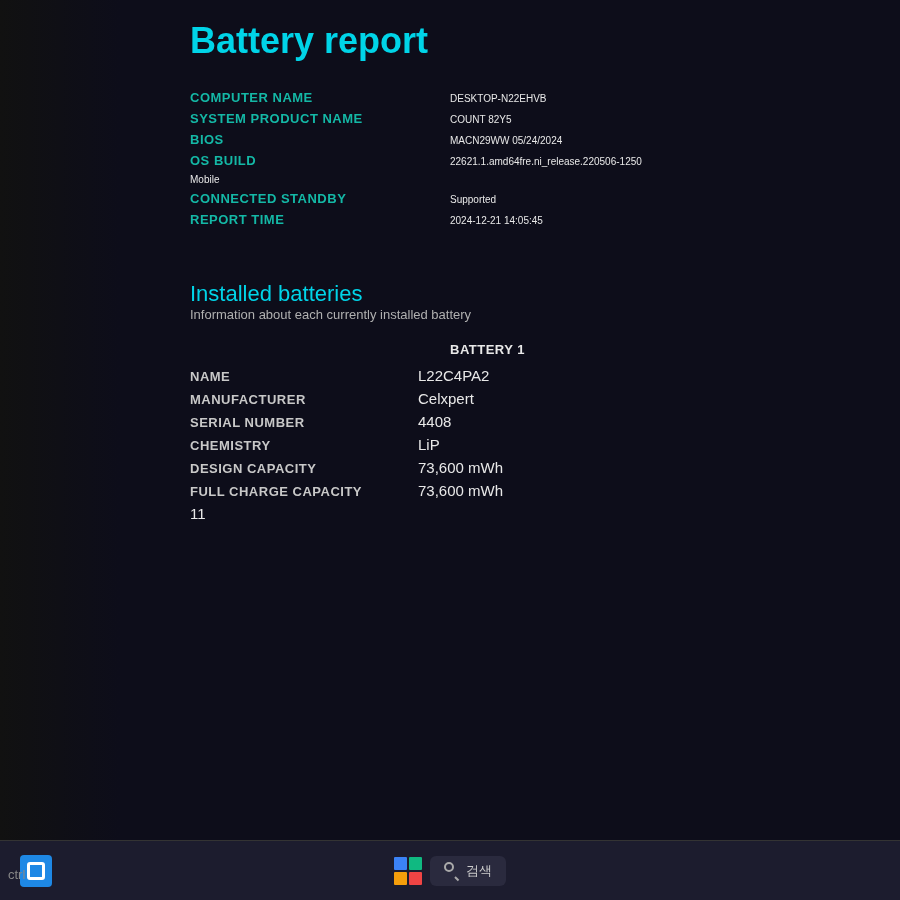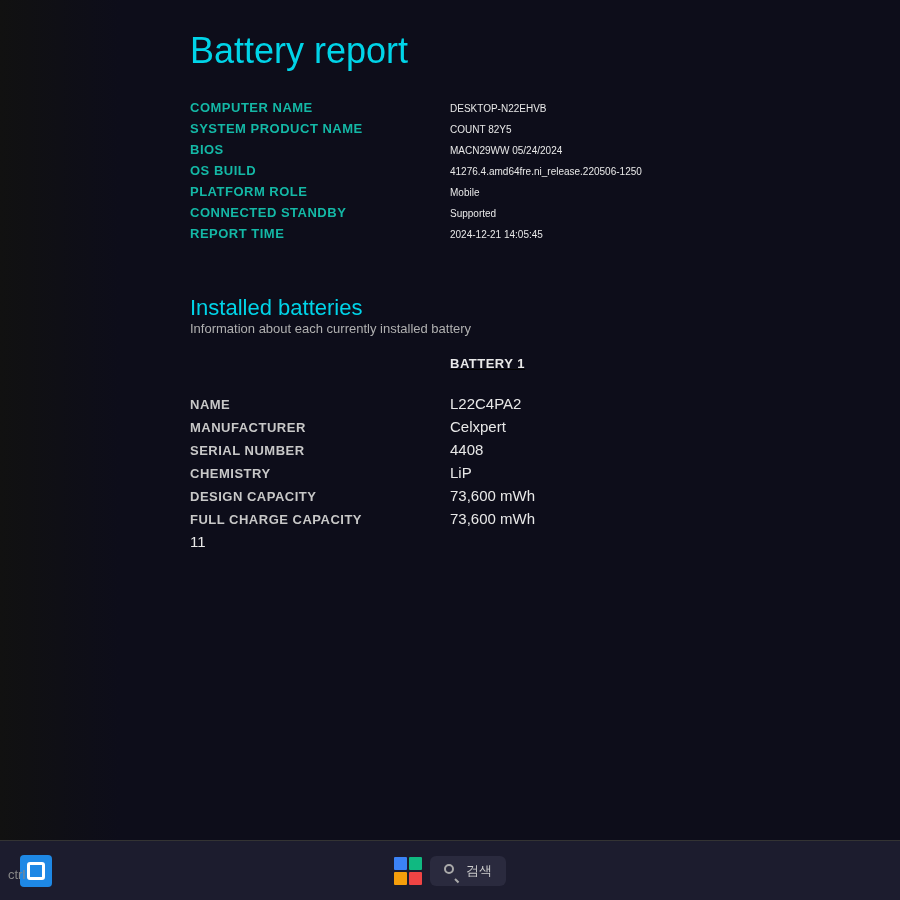--- a/index.html
+++ b/index.html
@@ -38,23 +38,22 @@
       right: 0;
       bottom: 60px;
       background: #0d0d1a;
       padding: 20px 40px 20px 60px;
       overflow: hidden;
     }
 
     .page-title {
       color: #00d4e8;
       font-size: 36px;
-      font-weight: 400;
+      font-weight: 700;
       margin-bottom: 28px;
-      margin-top: 10px;
       font-family: 'Segoe UI', Arial, sans-serif;
     }
 
     .info-table {
       width: 100%;
       margin-bottom: 30px;
     }
 
     .info-row {
       display: flex;
@@ -91,22 +90,21 @@
       font-size: 13px;
       margin-bottom: 20px;
     }
 
     .battery-table {
       width: 100%;
     }
 
     .battery-header-row {
       display: flex;
-      margin-bottom: 24px;
-      text-decoration: underline;
+      margin-bottom: 10px;
     }
 
     .battery-header-spacer {
       width: 260px;
       flex-shrink: 0;
     }
 
     .battery-header-label {
       color: #e8e8e8;
       font-size: 13px;
@@ -120,21 +118,21 @@
       margin-bottom: 6px;
       align-items: baseline;
     }
 
     .battery-label {
       color: #c8c8c8;
       font-size: 13px;
       font-weight: 700;
       text-transform: uppercase;
       letter-spacing: 0.5px;
-      width: 260px;
+      width: 228px;
       flex-shrink: 0;
     }
 
     .battery-value {
       color: #e8e8e8;
       font-size: 15px;
       font-weight: 400;
     }
 
     
@@ -186,21 +184,21 @@
       gap: 2px;
     }
 
     .win-logo-quad {
       border-radius: 1px;
     }
 
     
     .search-area {
       display: flex;
-      align-items: flex-end;
+      align-items: flex-start;
       gap: 6px;
       background: #2a2a3e;
       border-radius: 6px;
       padding: 6px 14px;
     }
 
     .search-text {
       color: #ccc;
       font-size: 13px;
     }
@@ -247,24 +245,23 @@
         <div class="info-row">
       <span class="info-label">SYSTEM PRODUCT NAME</span>
       <span class="info-value">COUNT 82Y5</span>
     </div>
         <div class="info-row">
       <span class="info-label">BIOS</span>
       <span class="info-value">MACN29WW 05/24/2024</span>
     </div>
         <div class="info-row">
       <span class="info-label">OS BUILD</span>
-      <span class="info-value">41276.4.amd64fre.ni_release.220506-1250</span>
-    </div>
-        <div class="info-row">
-      <span class="info-label">PLATFORM ROLE</span>
+      <span class="info-value">22621.1.amd64fre.ni_release.220506-1250</span>
+    </div>
+        <div class="info-row">
       <span class="info-value">Mobile</span>
     </div>
         <div class="info-row">
       <span class="info-label">CONNECTED STANDBY</span>
       <span class="info-value">Supported</span>
     </div>
         <div class="info-row">
       <span class="info-label">REPORT TIME</span>
       <span class="info-value">2024-12-21  14:05:45</span>
     </div>

